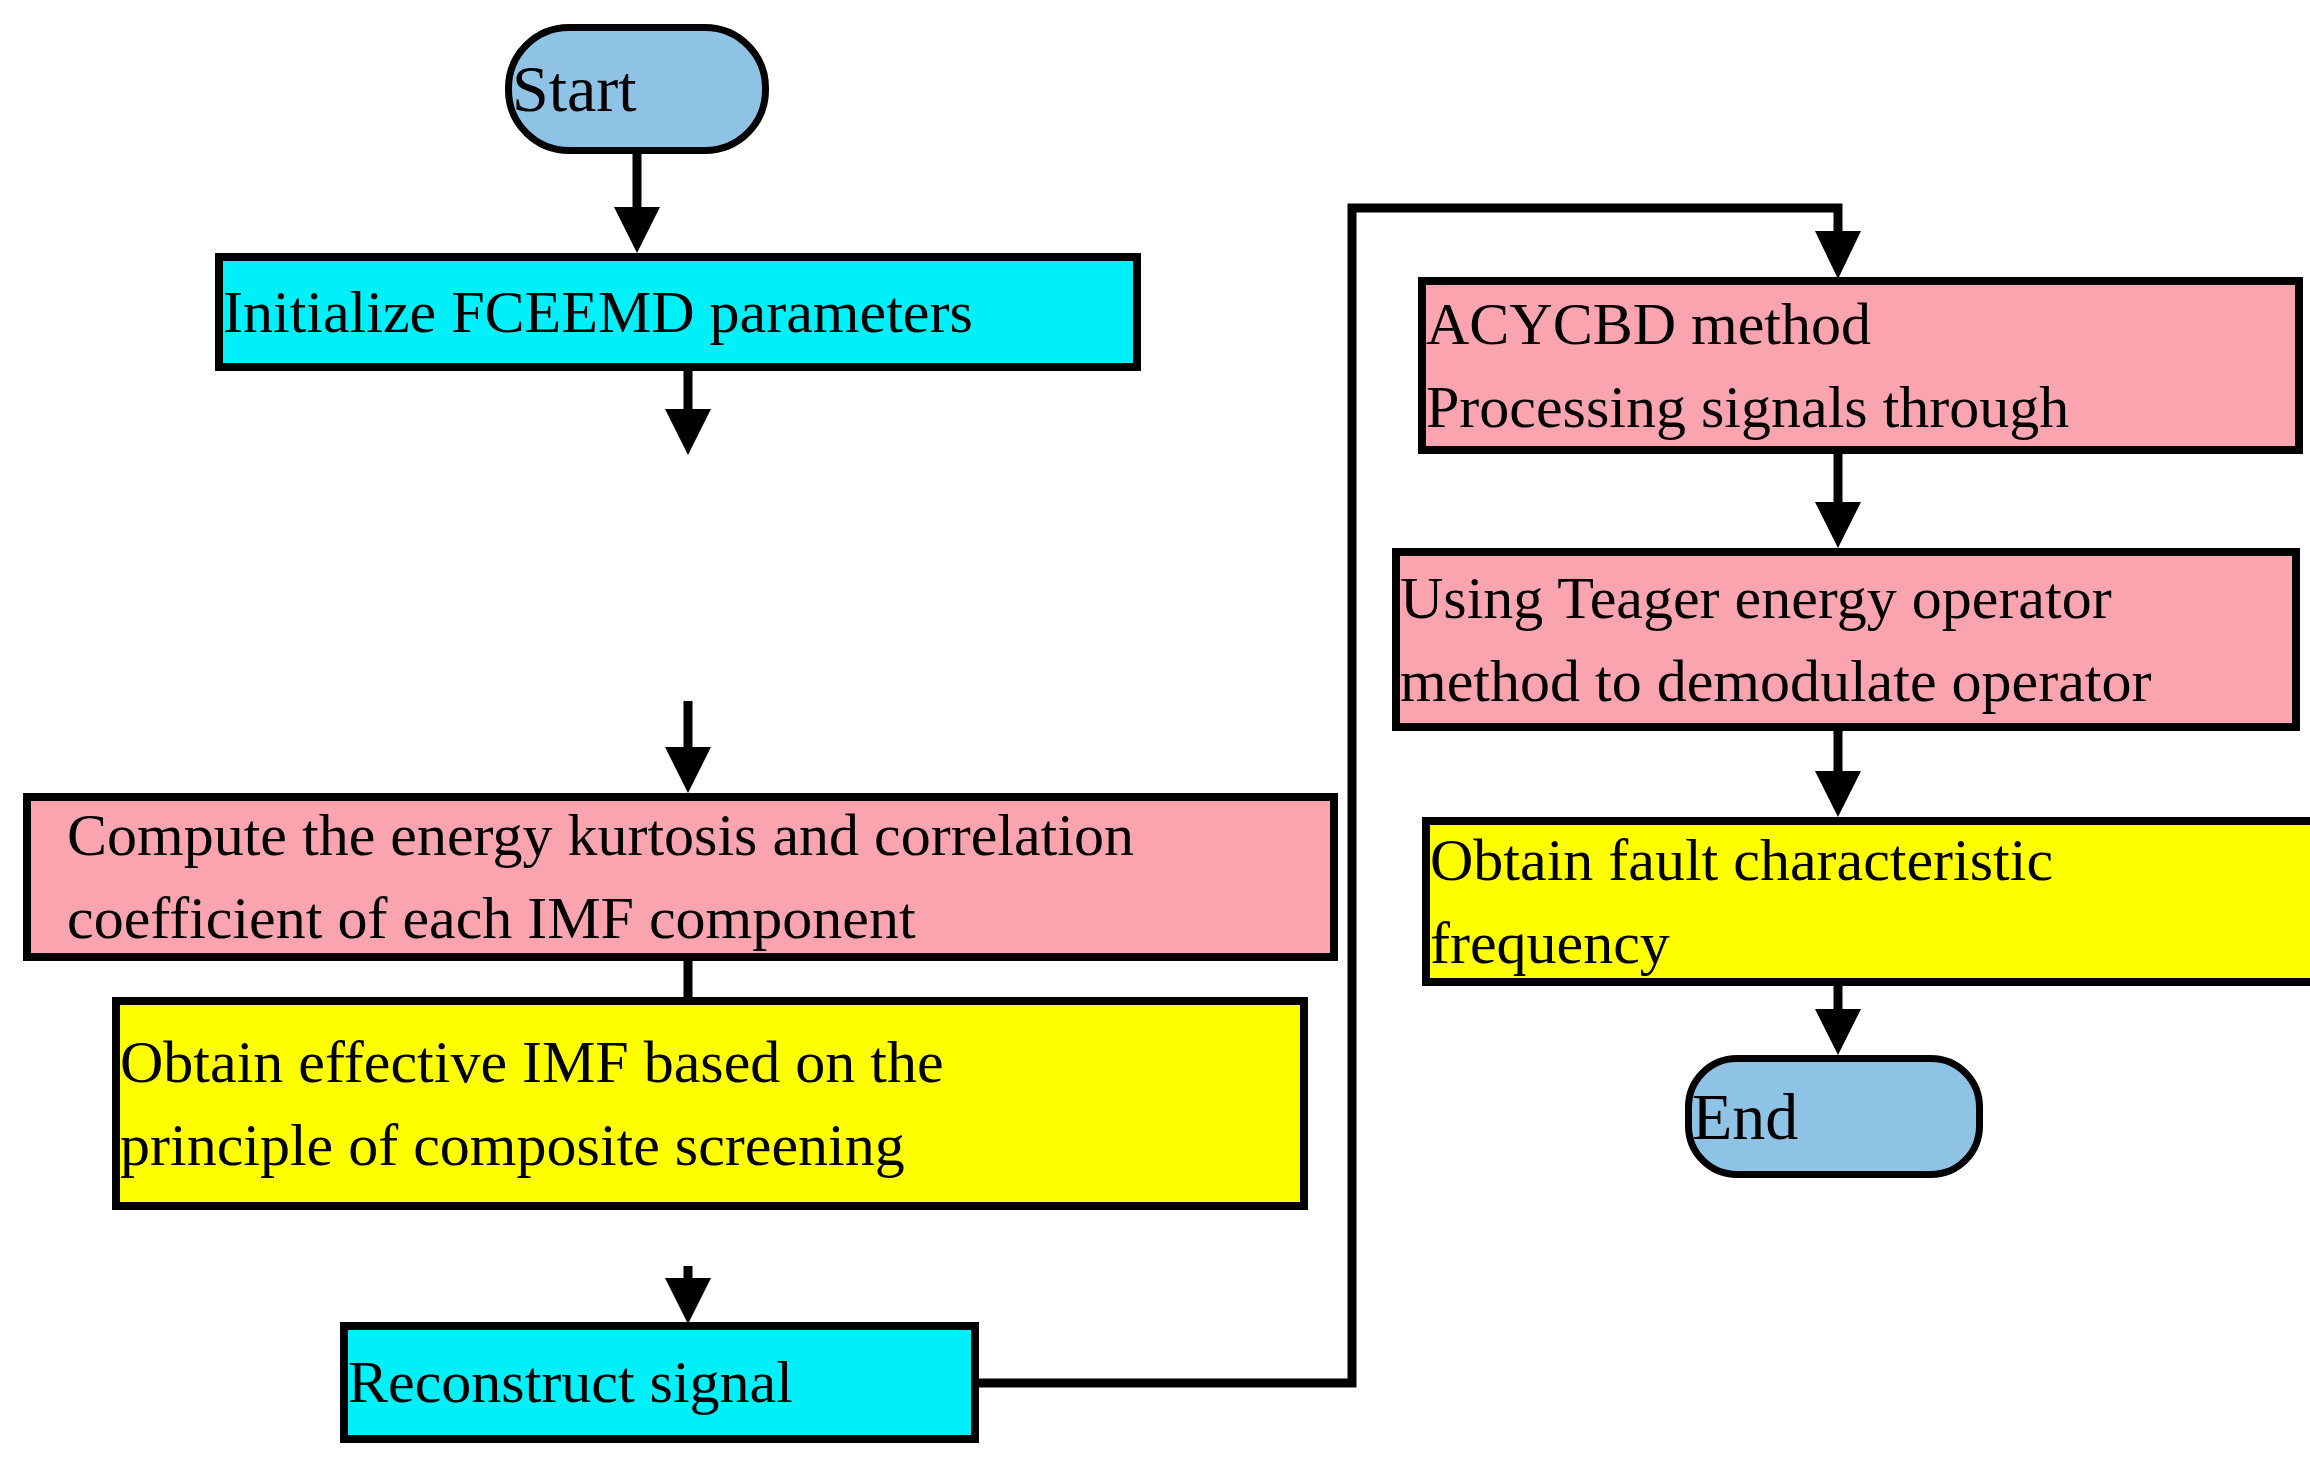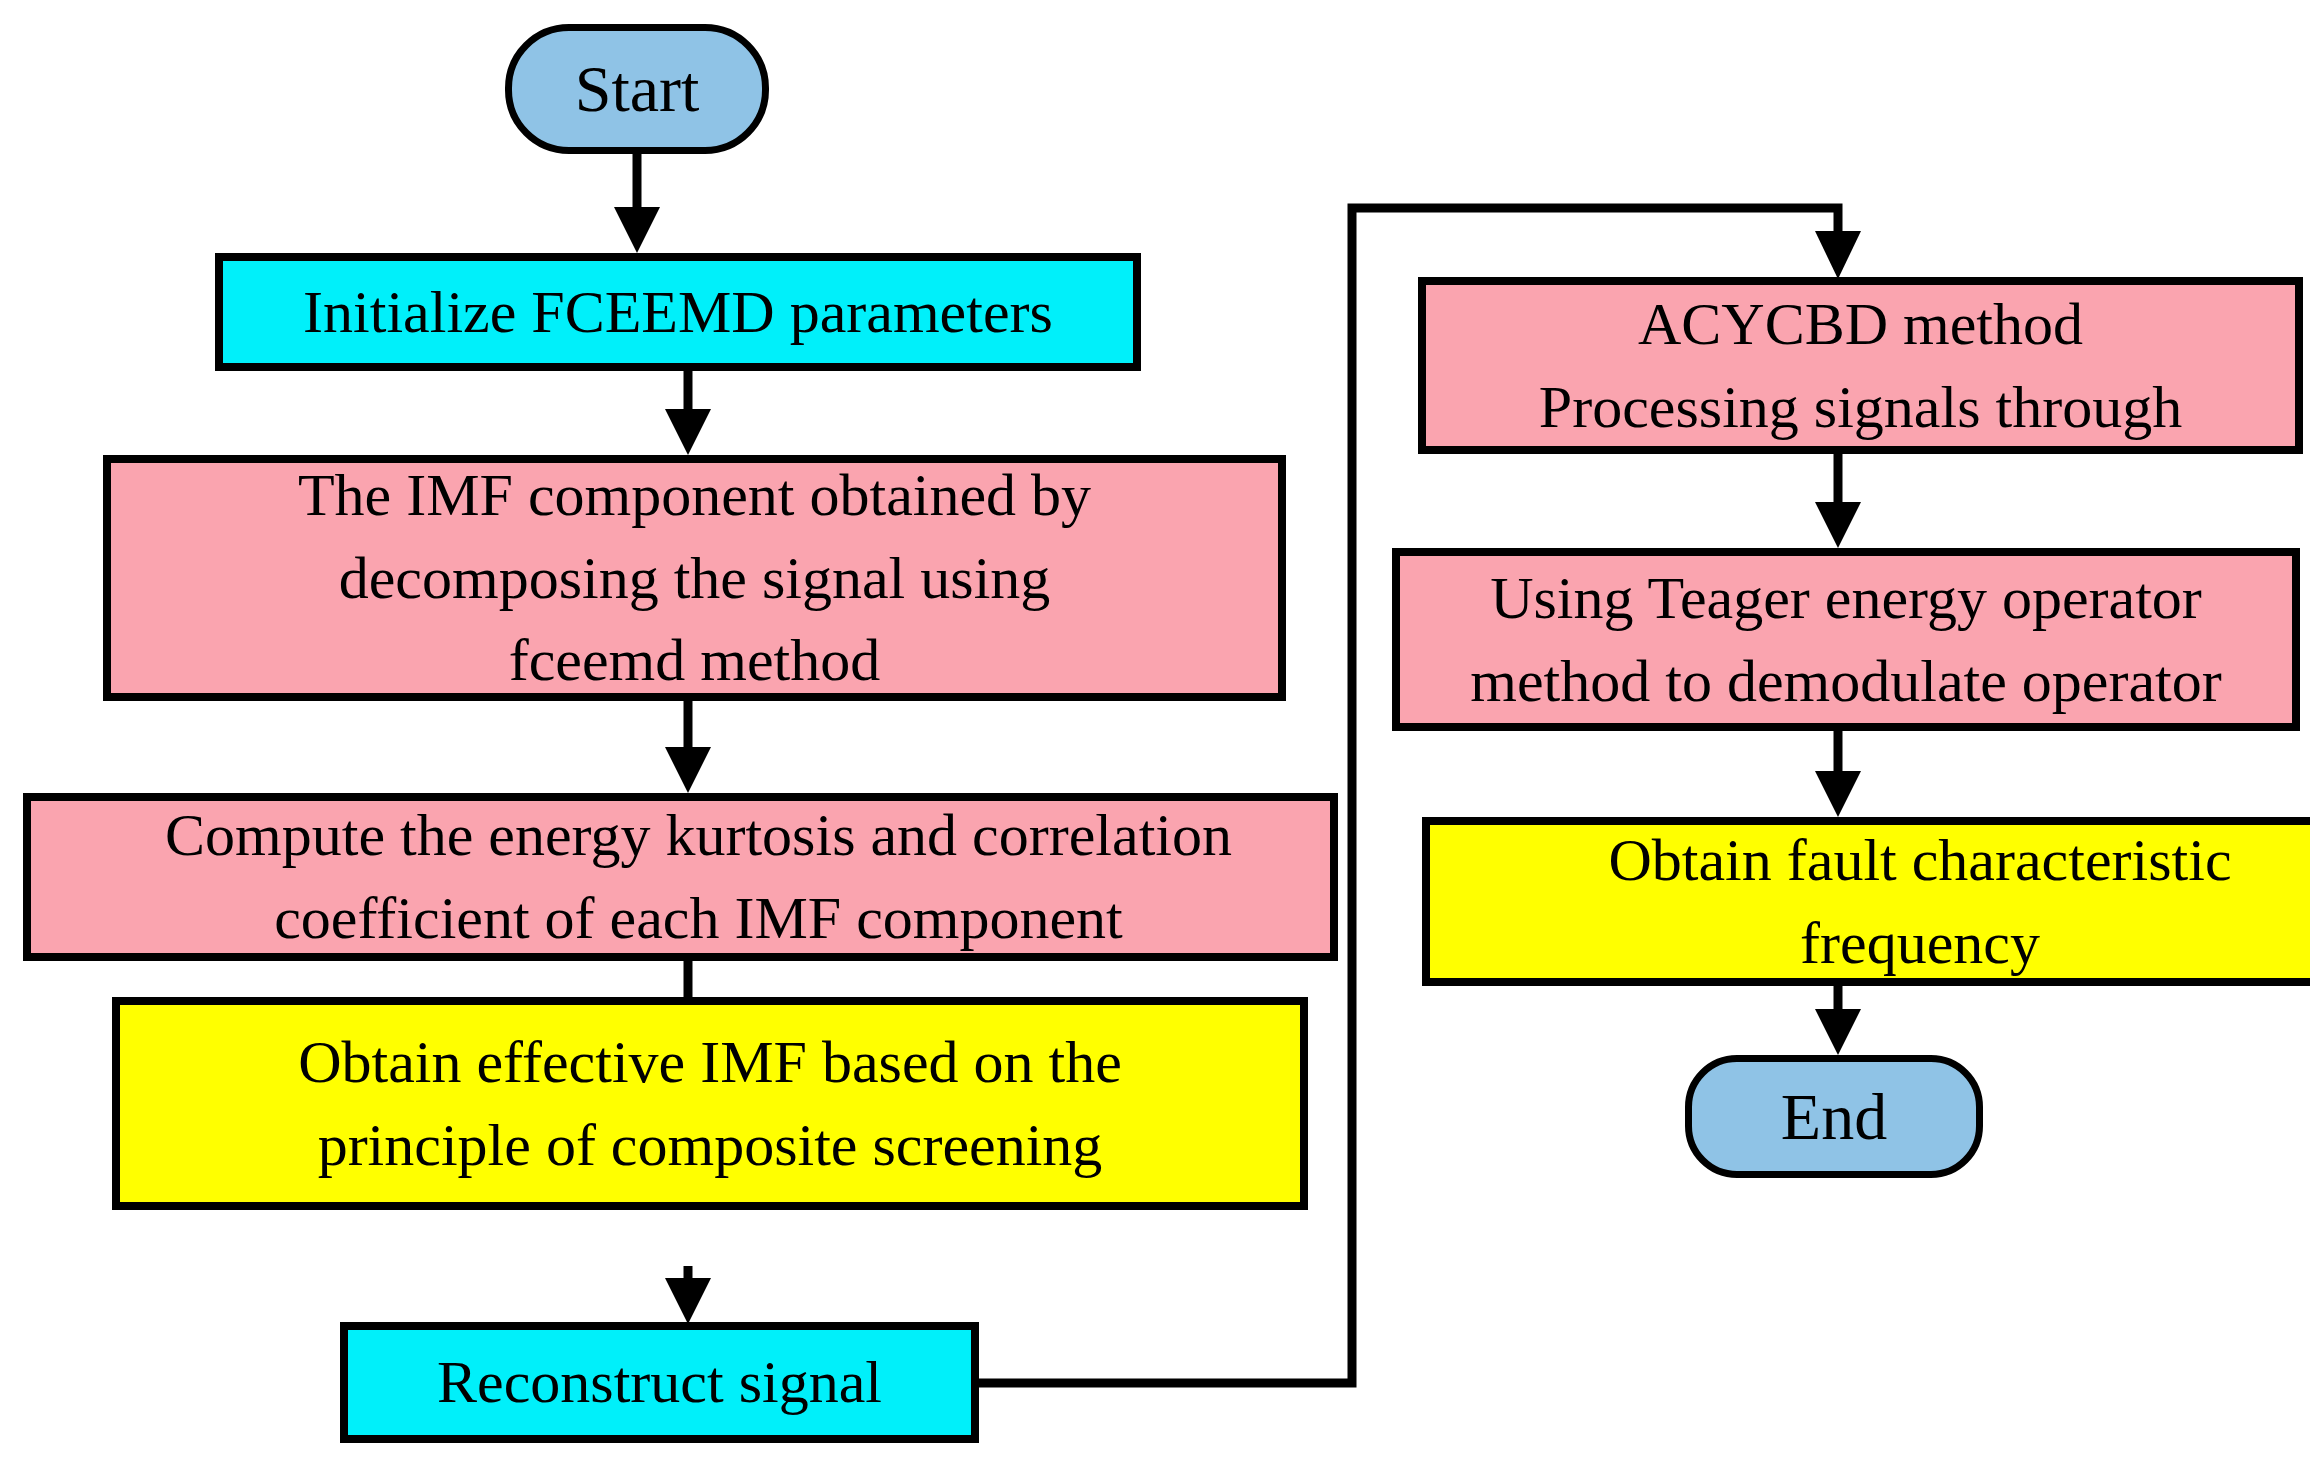--- a/index.html
+++ b/index.html
@@ -27,21 +27,21 @@
     fill: var(--c-line, #000);
     stroke: none;
   }
   .node {
     position: absolute;
     box-sizing: border-box;
     border: 8px solid var(--c-line, #000);
     display: flex;
     flex-direction: column;
     justify-content: center;
-    align-items: center;
+    align-items: flex-start;
     text-align: center;
     font-size: 60px;
     line-height: 1.38;
   }
   .node .tl { display: block; white-space: nowrap; }
   .terminal {
     border-radius: 64px;
     border-width: 7px;
     font-size: 66px;
   }
@@ -104,25 +104,20 @@
   </svg>
 
   <div class="node terminal fill-terminal_blue" style="left:505px; top:24px; width:264px; height:130px;">
     <span class="tl">Start</span>
   </div>
 
   <div class="node fill-cyan" style="left:215px; top:253px; width:926px; height:118px;">
     <span class="tl">Initialize FCEEMD parameters</span>
   </div>
 
-  <div class="node fill-pink" style="left:103px; top:455px; width:1183px; height:246px;">
-    <span class="tl">The IMF component obtained by</span>
-    <span class="tl">decomposing the signal using</span>
-    <span class="tl">fceemd method</span>
-  </div>
 
   <div class="node fill-pink" style="left:23px; top:793px; width:1315px; height:168px;padding-left:36px;">
     <span class="tl">Compute the energy kurtosis and correlation</span>
     <span class="tl">coefficient of each IMF component</span>
   </div>
 
   <div class="node fill-yellow" style="left:112px; top:997px; width:1196px; height:213px;">
     <span class="tl">Obtain effective IMF based on the</span>
     <span class="tl">principle of composite screening</span>
   </div>

